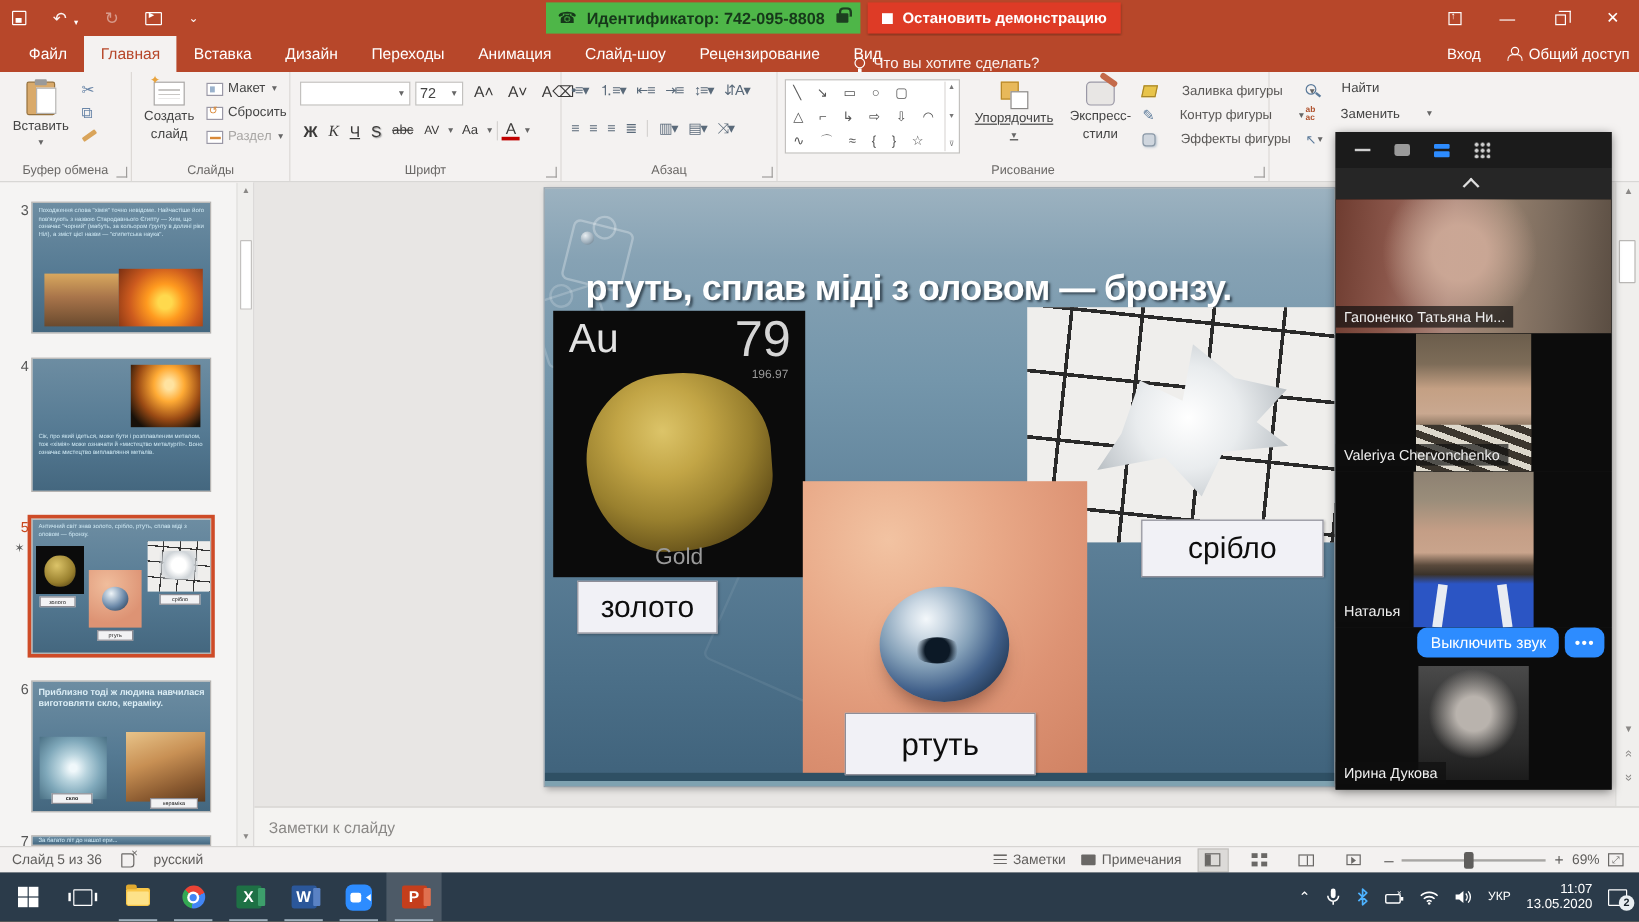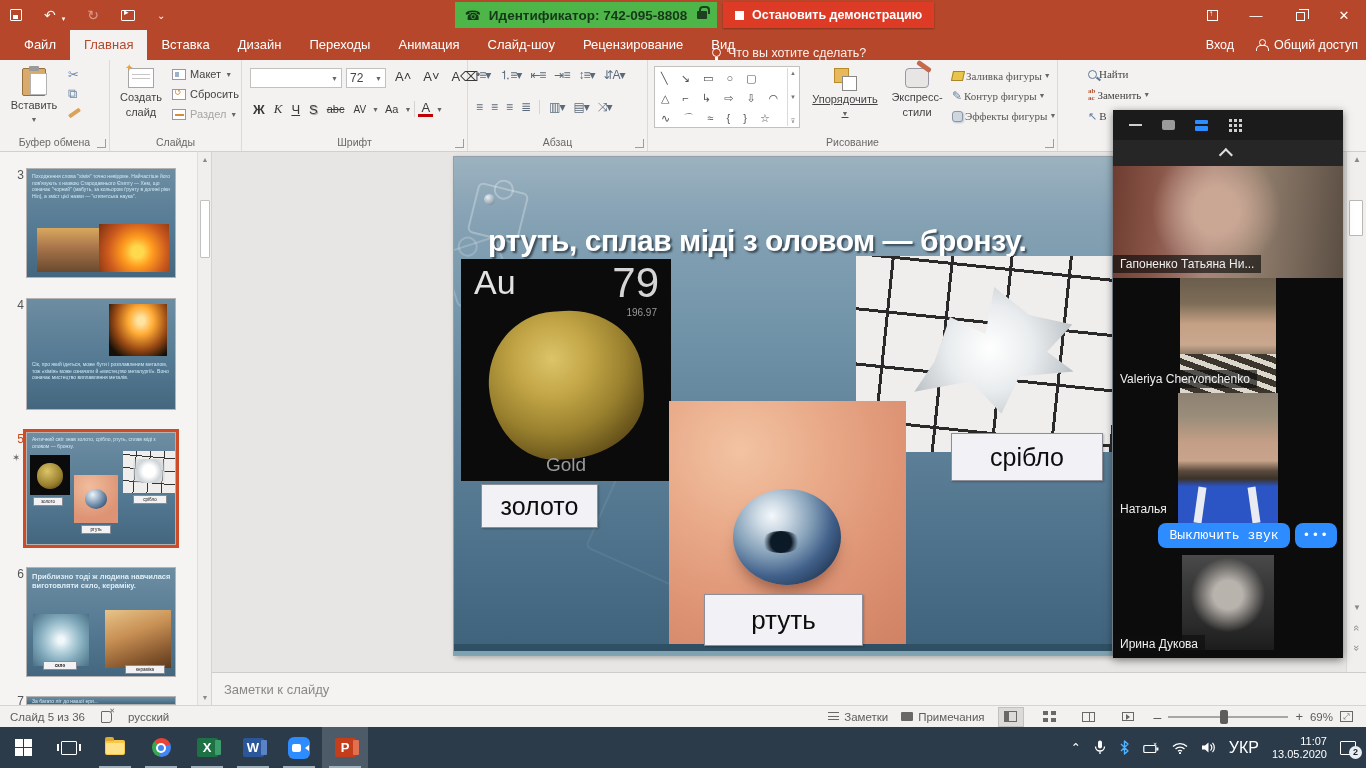--- a/index.html
+++ b/index.html
@@ -85,21 +85,21 @@
   
   .shapebox { position:absolute; left:6px; top:6px; width:146px; height:62px; background:#fff; border:1px solid #c3c1bf; padding:1px 14px 1px 6px; }
   .shrow { font-size:11px; color:#555; letter-spacing:5px; line-height:20px; white-space:nowrap; cursor:pointer; }
   .shsb { position:absolute; right:1px; top:1px; width:11px; height:58px; border-left:1px solid #dcdad8; display:flex; flex-direction:column; align-items:center; justify-content:space-between; font-size:6px; color:#777; padding:2px 0; }
   .i-arrange { width:22px; height:22px; position:relative; }
   .i-arrange::before { content:""; position:absolute; left:0; top:0; width:13px; height:13px; background:#e8b95a; border:1px solid #b98a2a; }
   .i-arrange::after { content:""; position:absolute; left:8px; top:8px; width:13px; height:13px; background:#fff; border:1px solid #8a8886; }
   .i-styles { width:24px; height:20px; background:#e8e6e4; border:1px solid #9a98a6; border-radius:4px; position:relative; }
   .i-styles::after { content:""; position:absolute; right:-4px; top:-5px; width:16px; height:5px; background:#c46a4a; transform:rotate(35deg); border-radius:2px; }
   .fillcol { position:absolute; display:flex; flex-direction:column; gap:4px; }
-  .frow { display:flex; align-items:center; gap:2px; cursor:pointer; color:#595755; white-space:nowrap; height:16px;font-family:Liberation Serif, serif; }
+  .frow { display:flex; align-items:center; gap:21px; cursor:pointer; color:#595755; white-space:nowrap; height:16px; }
   .i-bucket { width:12px; height:10px; background:#e8c44a; transform:skewX(-12deg); border:1px solid #a8862a; }
   .i-pencil { font-size:12px; color:#5b7a9a; }
   .i-fxcube { width:11px; height:11px; background:#cfd6de; border:1px solid #8a98a6; border-radius:3px; box-shadow:1px 1px 2px #b8c4d0; }
   
   .i-mag { width:9px; height:9px; border:1.8px solid #5b7a9a; border-radius:50%; position:relative; flex:none; }
   .i-mag::after { content:""; position:absolute; left:7px; top:7px; width:5px; height:1.8px; background:#5b7a9a; transform:rotate(40deg); }
   .i-replace { font-size:7px; line-height:7px; color:#b05430; white-space:pre; font-weight:bold; }
   .ribchev { position:absolute; left:1348px; top:132px; font-size:11px; color:#6a6866; cursor:pointer; }
 
   
@@ -229,21 +229,21 @@
   .zi-speaker { width:13px; height:10px; background:#9a9a9a; border-radius:2px; cursor:pointer; }
   .zi-gallery { width:13px; height:11px; display:flex; flex-direction:column; gap:2px; cursor:pointer; }
   .zi-gallery span { height:4.5px; background:#2d8cff; border-radius:1px; }
   .zi-grid { width:14px; height:14px; cursor:pointer;
     background:radial-gradient(circle,#cfcfcf 1.6px,transparent 1.8px) 0 0/5px 5px; }
   .zcollapse { height:26px; background:#262626; display:flex; align-items:center; justify-content:center; cursor:pointer; }
   .zcollapse .chev { width:10px; height:10px; border-left:2.2px solid #dedede; border-top:2.2px solid #dedede; transform:rotate(45deg) translateY(3px); }
   .ztile { position:relative; background:#0c0c0c; overflow:hidden; }
   .zvid { position:absolute; top:0; bottom:0; }
   .zname { position:absolute; left:0; bottom:5px; background:rgba(15,15,15,.68); color:#efefef; font-size:12px; padding:2px 7px; white-space:nowrap; max-width:220px; overflow:hidden; }
-  .zbtns { position:absolute; left:0; top:413px; width:100%; display:flex; justify-content:flex-end; gap:5px; padding-right:6px; z-index:5;font-family:Liberation Mono, monospace; }
+  .zbtns { position:absolute; left:0; top:413px; width:100%; display:flex; justify-content:flex-end; gap:5px; padding-right:6px; z-index:5; }
   .zbtn { background:#2d8cff; color:#fff; font-size:13px; border-radius:8px; padding:5px 11px; cursor:pointer; }
   .zbtn.more { padding:5px 8px; letter-spacing:1px; }
 </style>
 </head>
 <body>
 
 <div id="screen">
 
   <div class="titlebar">
     <div class="qat">
@@ -640,21 +640,21 @@
         <text x="10" y="3.5" font-size="5" fill="#fff">✕</text>
       </svg>
       <svg width="16" height="12" viewBox="0 0 16 12">
         <path d="M1 4.5 a10 10 0 0 1 14 0 M3.5 7 a6.5 6.5 0 0 1 9 0 M6 9.3 a3 3 0 0 1 4 0" stroke="#fff" stroke-width="1.3" fill="none"></path>
         <circle cx="8" cy="11" r="1.1" fill="#fff"></circle>
       </svg>
       <svg width="15" height="13" viewBox="0 0 15 13">
         <polygon points="1,4.5 4,4.5 7.5,1.5 7.5,11.5 4,8.5 1,8.5" fill="#fff"></polygon>
         <path d="M9.5 3.5 a4.5 4.5 0 0 1 0 6 M11.5 1.8 a7 7 0 0 1 0 9.4" stroke="#fff" stroke-width="1.2" fill="none"></path>
       </svg>
-      <span style="font-size:16px;cursor:pointer;">УКР</span>
+      <span style="font-size:10px;cursor:pointer;">УКР</span>
       <span class="timeblock">
         <span>11:07</span><br>
         <span>13.05.2020</span>
       </span>
       <span class="i-action">
         <span class="badge">2</span>
       </span>
     </div>
   </div>
 

